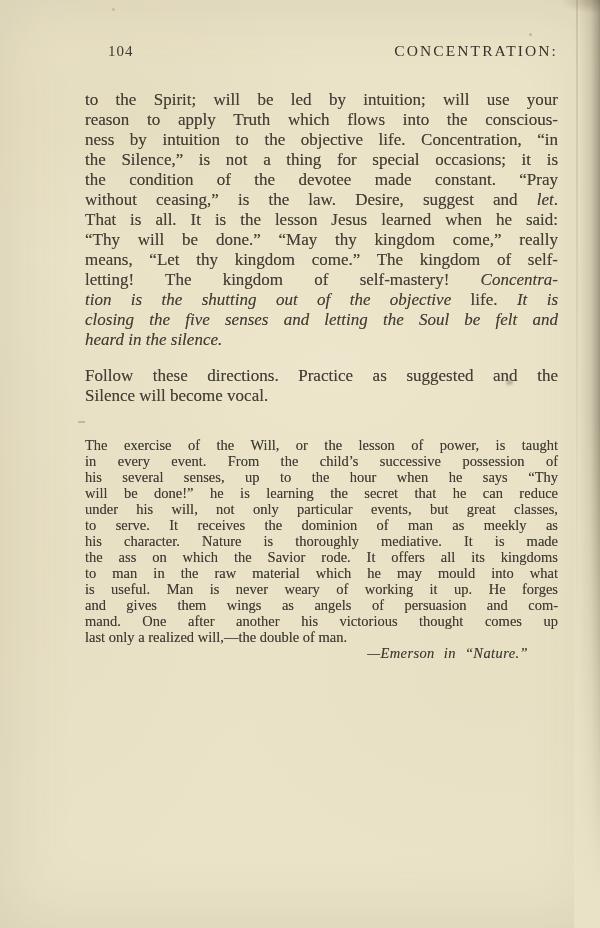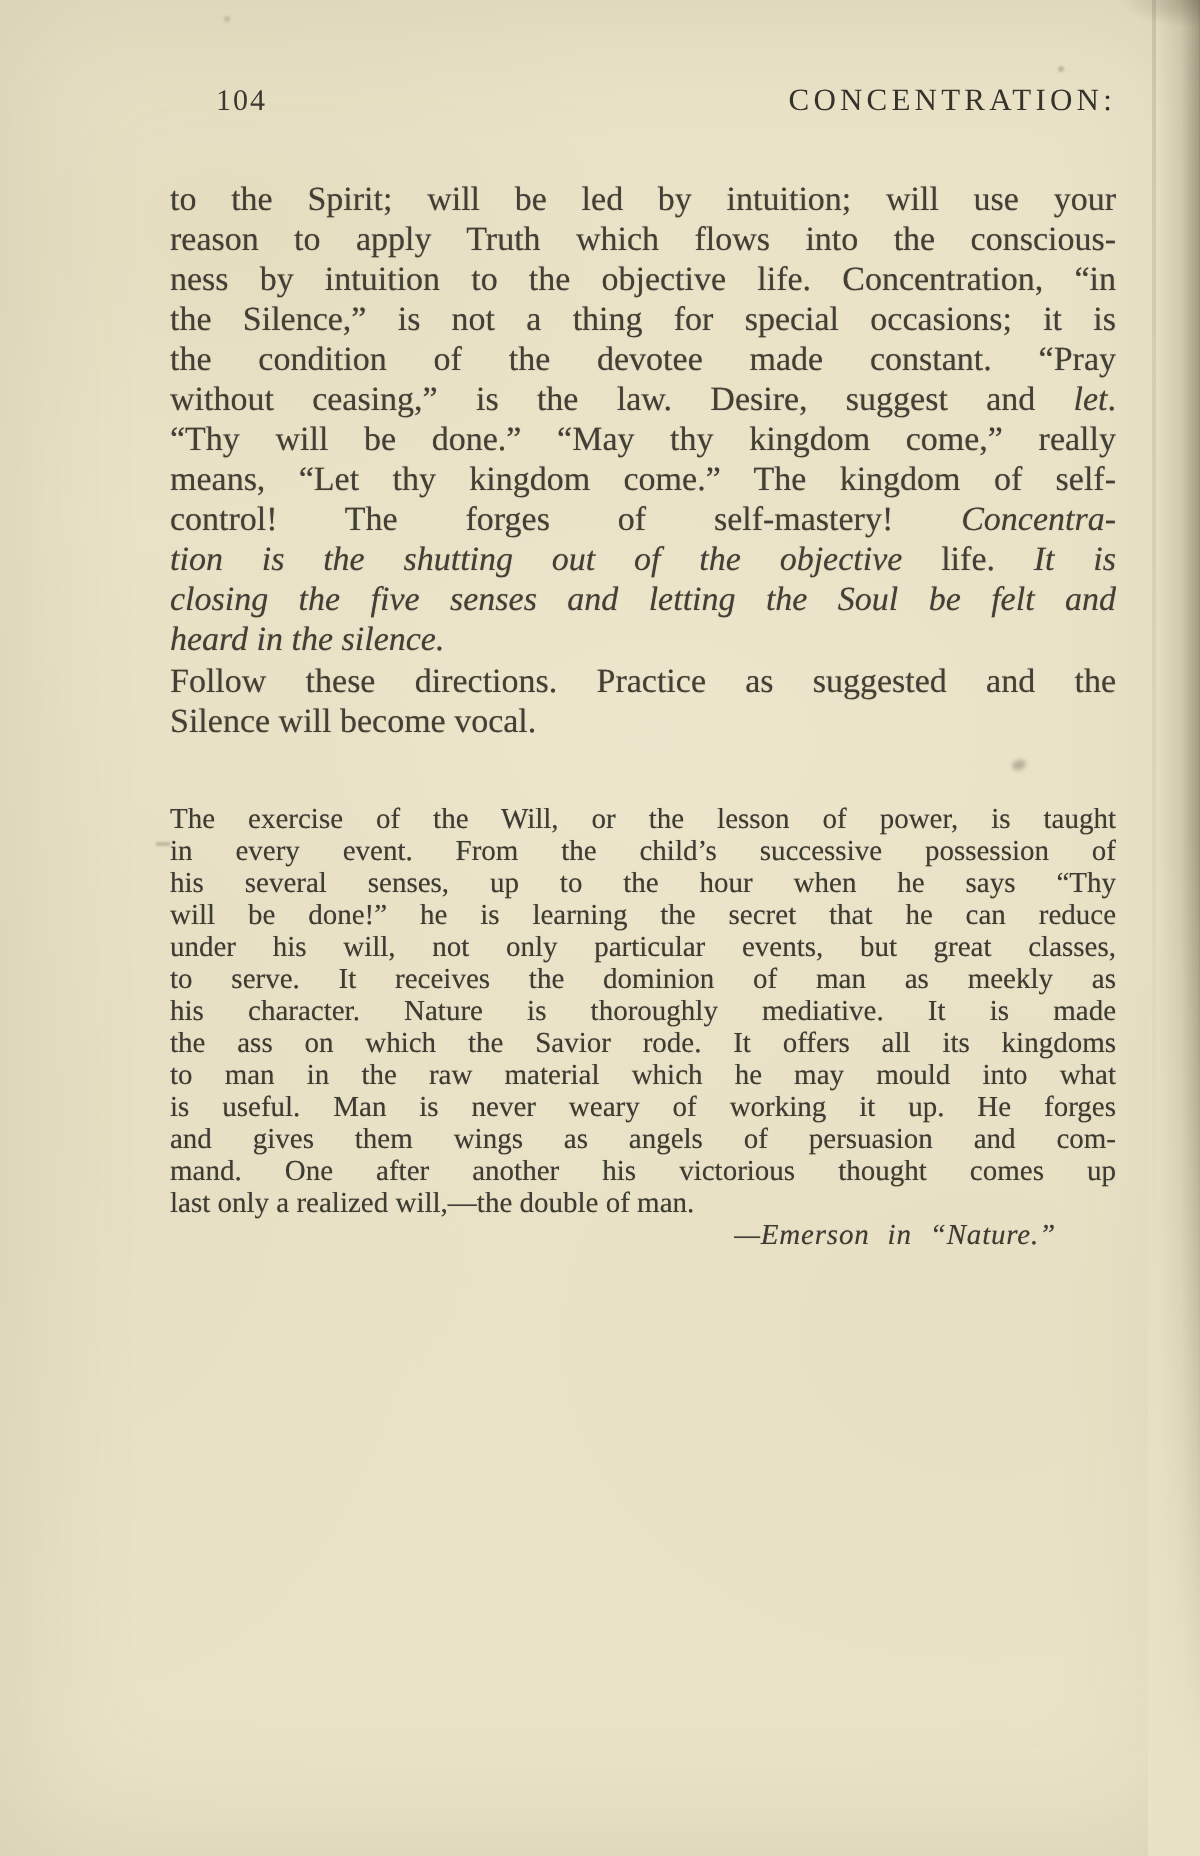--- a/index.html
+++ b/index.html
@@ -38,21 +38,21 @@
     position:absolute;left:85px;top:42px;width:473px;
   }
   .pagehead{
     display:flex;justify-content:space-between;align-items:baseline;
     height:16px;font-size:15px;text-align:center;
   }
   .pagenum{margin-left:23px;letter-spacing:1px;color:#3c3930;}
   .runtitle{letter-spacing:2.1px;color:#35332b;font-size:15.5px;}
   .par, .quote{text-align:justify;}
   .p1{margin-top:32px;}
-  .p2{margin-top:1px;}
+  .p2{margin-top:16px;}
   .quote{margin-top:31px;}
   .par .line{
     font-size:17px;line-height:20px;height:20px;overflow:hidden;
     text-align:justify;text-align-last:justify;
     color:#433f35;
     text-shadow:0 0 0.5px rgba(67,63,53,0.55);
     font-family:Liberation Serif, serif;
   }
   .quote .line{
     font-size:14.5px;line-height:16px;height:16px;overflow:hidden;
@@ -97,23 +97,24 @@
       <span class="runtitle">CONCENTRATION:</span>
     </div>
 
     <div class="par p1">
         <div class="line"><span>to the Spirit; will be led by intuition; will use your</span></div>
         <div class="line"><span>reason to apply Truth which flows into the conscious-</span></div>
         <div class="line"><span>ness by intuition to the objective life. Concentration, “in</span></div>
         <div class="line"><span>the Silence,” is not a thing for special occasions; it is</span></div>
         <div class="line"><span>the condition of the devotee made constant. “Pray</span></div>
         <div class="line"><span>without ceasing,” is the law. Desire, suggest and </span><span class="it">let</span><span>.</span></div>
+        <div class="line"><span>That is all. It is the lesson Jesus learned when he said:</span></div>
         <div class="line"><span>“Thy will be done.” “May thy kingdom come,” really</span></div>
         <div class="line"><span>means, “Let thy kingdom come.” The kingdom of self-</span></div>
-        <div class="line"><span>control! The forges of self-mastery! </span><span class="it">Concentra-</span></div>
+        <div class="line"><span>letting! The kingdom of self-mastery! </span><span class="it">Concentra-</span></div>
         <div class="line"><span class="it">tion is the shutting out of the objective</span><span> life. </span><span class="it">It is</span></div>
         <div class="line"><span class="it">closing the five senses and letting the Soul be felt and</span></div>
         <div class="line last"><span class="it">heard in the silence.</span></div>
       </div>
 
     <div class="par p2">
         <div class="line"><span>Follow these directions. Practice as suggested and the</span></div>
         <div class="line last"><span>Silence will become vocal.</span></div>
       </div>
 

